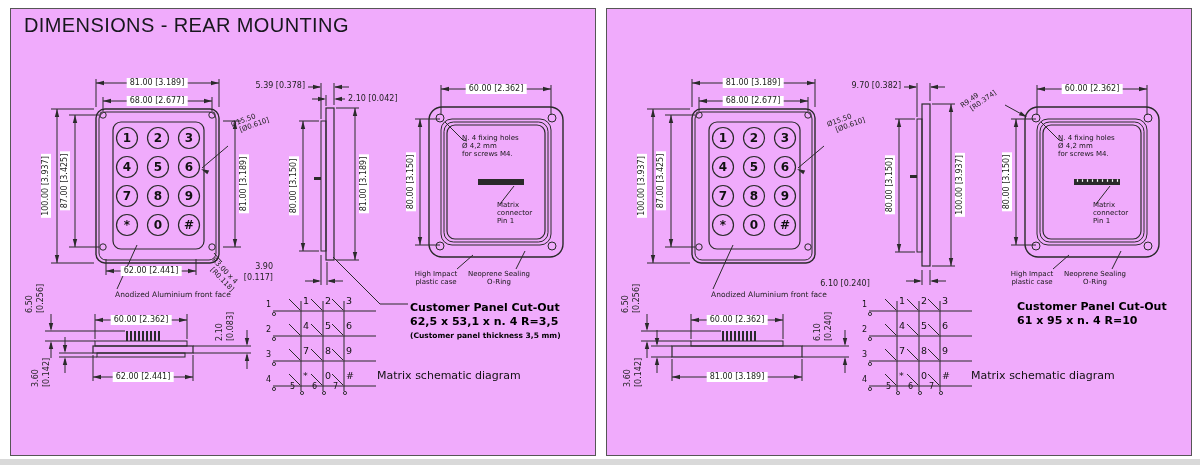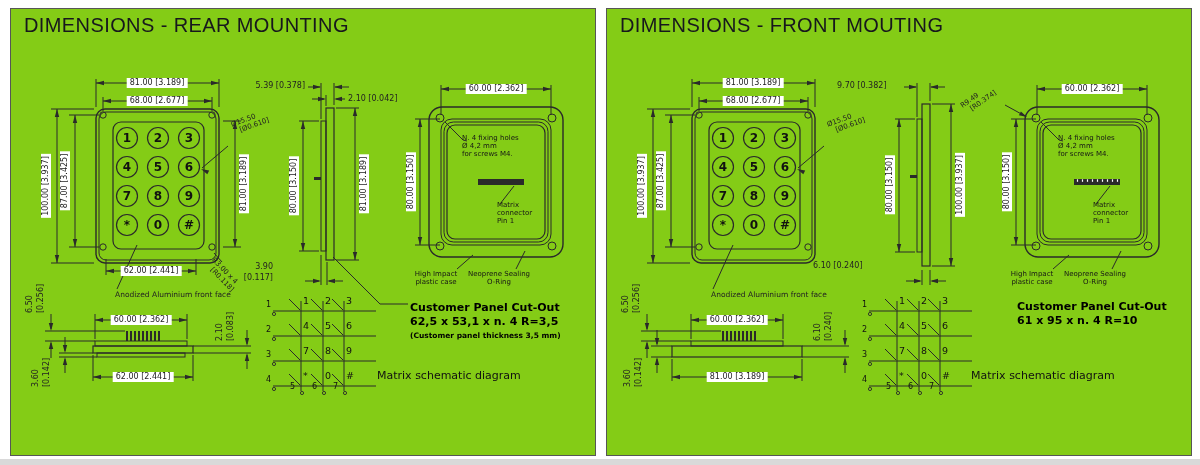--- a/index.html
+++ b/index.html
@@ -1,18 +1,18 @@
 <!DOCTYPE html>
 <html><head>
 <meta charset="utf-8">
 <style>
   html,body{margin:0;padding:0;}
   body{width:1200px;height:465px;background:#ffffff;position:relative;overflow:hidden;
        font-family:"DejaVu Sans",sans-serif;color:#222;}
-  .panel{position:absolute;top:8px;width:584px;height:446px;border:1px solid #565656;background:#84cc16;}
+  .panel{position:absolute;top:8px;width:584px;height:446px;border:1px solid #565656;background:#f0abfc;}
   #panel-left{left:10px;} #panel-right{left:606px;}
   .geom{position:absolute;left:0;top:0;}
   .title{position:absolute;left:13px;top:5px;font-family:"Liberation Sans","DejaVu Sans",sans-serif;
          font-size:20px;font-weight:500;letter-spacing:.4px;color:#17171d;white-space:nowrap;}
   .hl{position:absolute;transform:translate(-50%,-50%);background:#fff;padding:0 3px;
       font-size:8px;line-height:10px;white-space:nowrap;}
   .vc{position:absolute;transform:translate(-50%,-50%) rotate(-90deg);background:#fff;padding:0 2px;
       font-size:8px;line-height:10px;white-space:nowrap;}
   .lbl{position:absolute;font-size:8px;line-height:10px;white-space:nowrap;}
   .vb{position:absolute;transform-origin:0 100%;transform:rotate(-90deg);height:10px;
@@ -478,40 +478,39 @@
         <line x1="300" y1="315" x2="311" y2="326" stroke="#2a2a2a" stroke-width="1"></line>
         <line x1="321" y1="315" x2="332" y2="326" stroke="#2a2a2a" stroke-width="1"></line>
         <line x1="278" y1="340" x2="289" y2="351" stroke="#2a2a2a" stroke-width="1"></line>
         <line x1="300" y1="340" x2="311" y2="351" stroke="#2a2a2a" stroke-width="1"></line>
         <line x1="321" y1="340" x2="332" y2="351" stroke="#2a2a2a" stroke-width="1"></line>
         <line x1="278" y1="365" x2="289" y2="376" stroke="#2a2a2a" stroke-width="1"></line>
         <line x1="300" y1="365" x2="311" y2="376" stroke="#2a2a2a" stroke-width="1"></line>
         <line x1="321" y1="365" x2="332" y2="376" stroke="#2a2a2a" stroke-width="1"></line>
       </g>
     </svg>
-  <div class="title">DIMENSIONS - FRONT MOUTING</div>
 
   <span class="hl" style="left:146px;top:74px">81.00 [3.189]</span>
   <span class="hl" style="left:146px;top:92px">68.00 [2.677]</span>
   <span class="vc" style="left:35px;top:177px">100.00 [3.937]</span>
   <span class="vc" style="left:54px;top:172px">87.00 [3.425]</span>
   <div class="rot" style="left:219px;top:112px;transform:rotate(-20deg)">
     <div>Ø15.50</div>
     <div class="l2">[Ø0.610]</div>
   </div>
   <div class="rot" style="left:352px;top:94px;transform:rotate(-35deg)">
     <div>R9.49</div>
     <div class="l2">[R0.374]</div>
   </div>
   <span class="lbl" style="left:104px;top:281px;font-size:7.5px">Anodized Aluminium front face</span>
 
-  <span class="lbl" style="left:230px;top:72px;width:64px;">9.70 [0.382]</span>
+  <span class="lbl" style="left:230px;top:72px;width:64px;text-align:right">9.70 [0.382]</span>
   <span class="vc" style="left:283px;top:176px">80.00 [3.150]</span>
   <span class="vc" style="left:353px;top:176px">100.00 [3.937]</span>
-  <span class="lbl" style="left:206px;top:252px;width:64px;text-align:left">6.10 [0.240]</span>
+  <span class="lbl" style="left:206px;top:270px;width:64px;text-align:center">6.10 [0.240]</span>
 
   <span class="hl" style="left:485px;top:80px">60.00 [2.362]</span>
   <span class="vc" style="left:400px;top:173px">80.00 [3.150]</span>
   <div class="note" style="left:451px;top:125px">N. 4 fixing holes
 Ø 4,2 mm
 for screws M4.</div>
   <div class="note" style="left:486px;top:192px">Matrix
 connector
 Pin 1</div>
   <div class="note note-c" style="left:402px;top:261px;width:46px">High Impact

